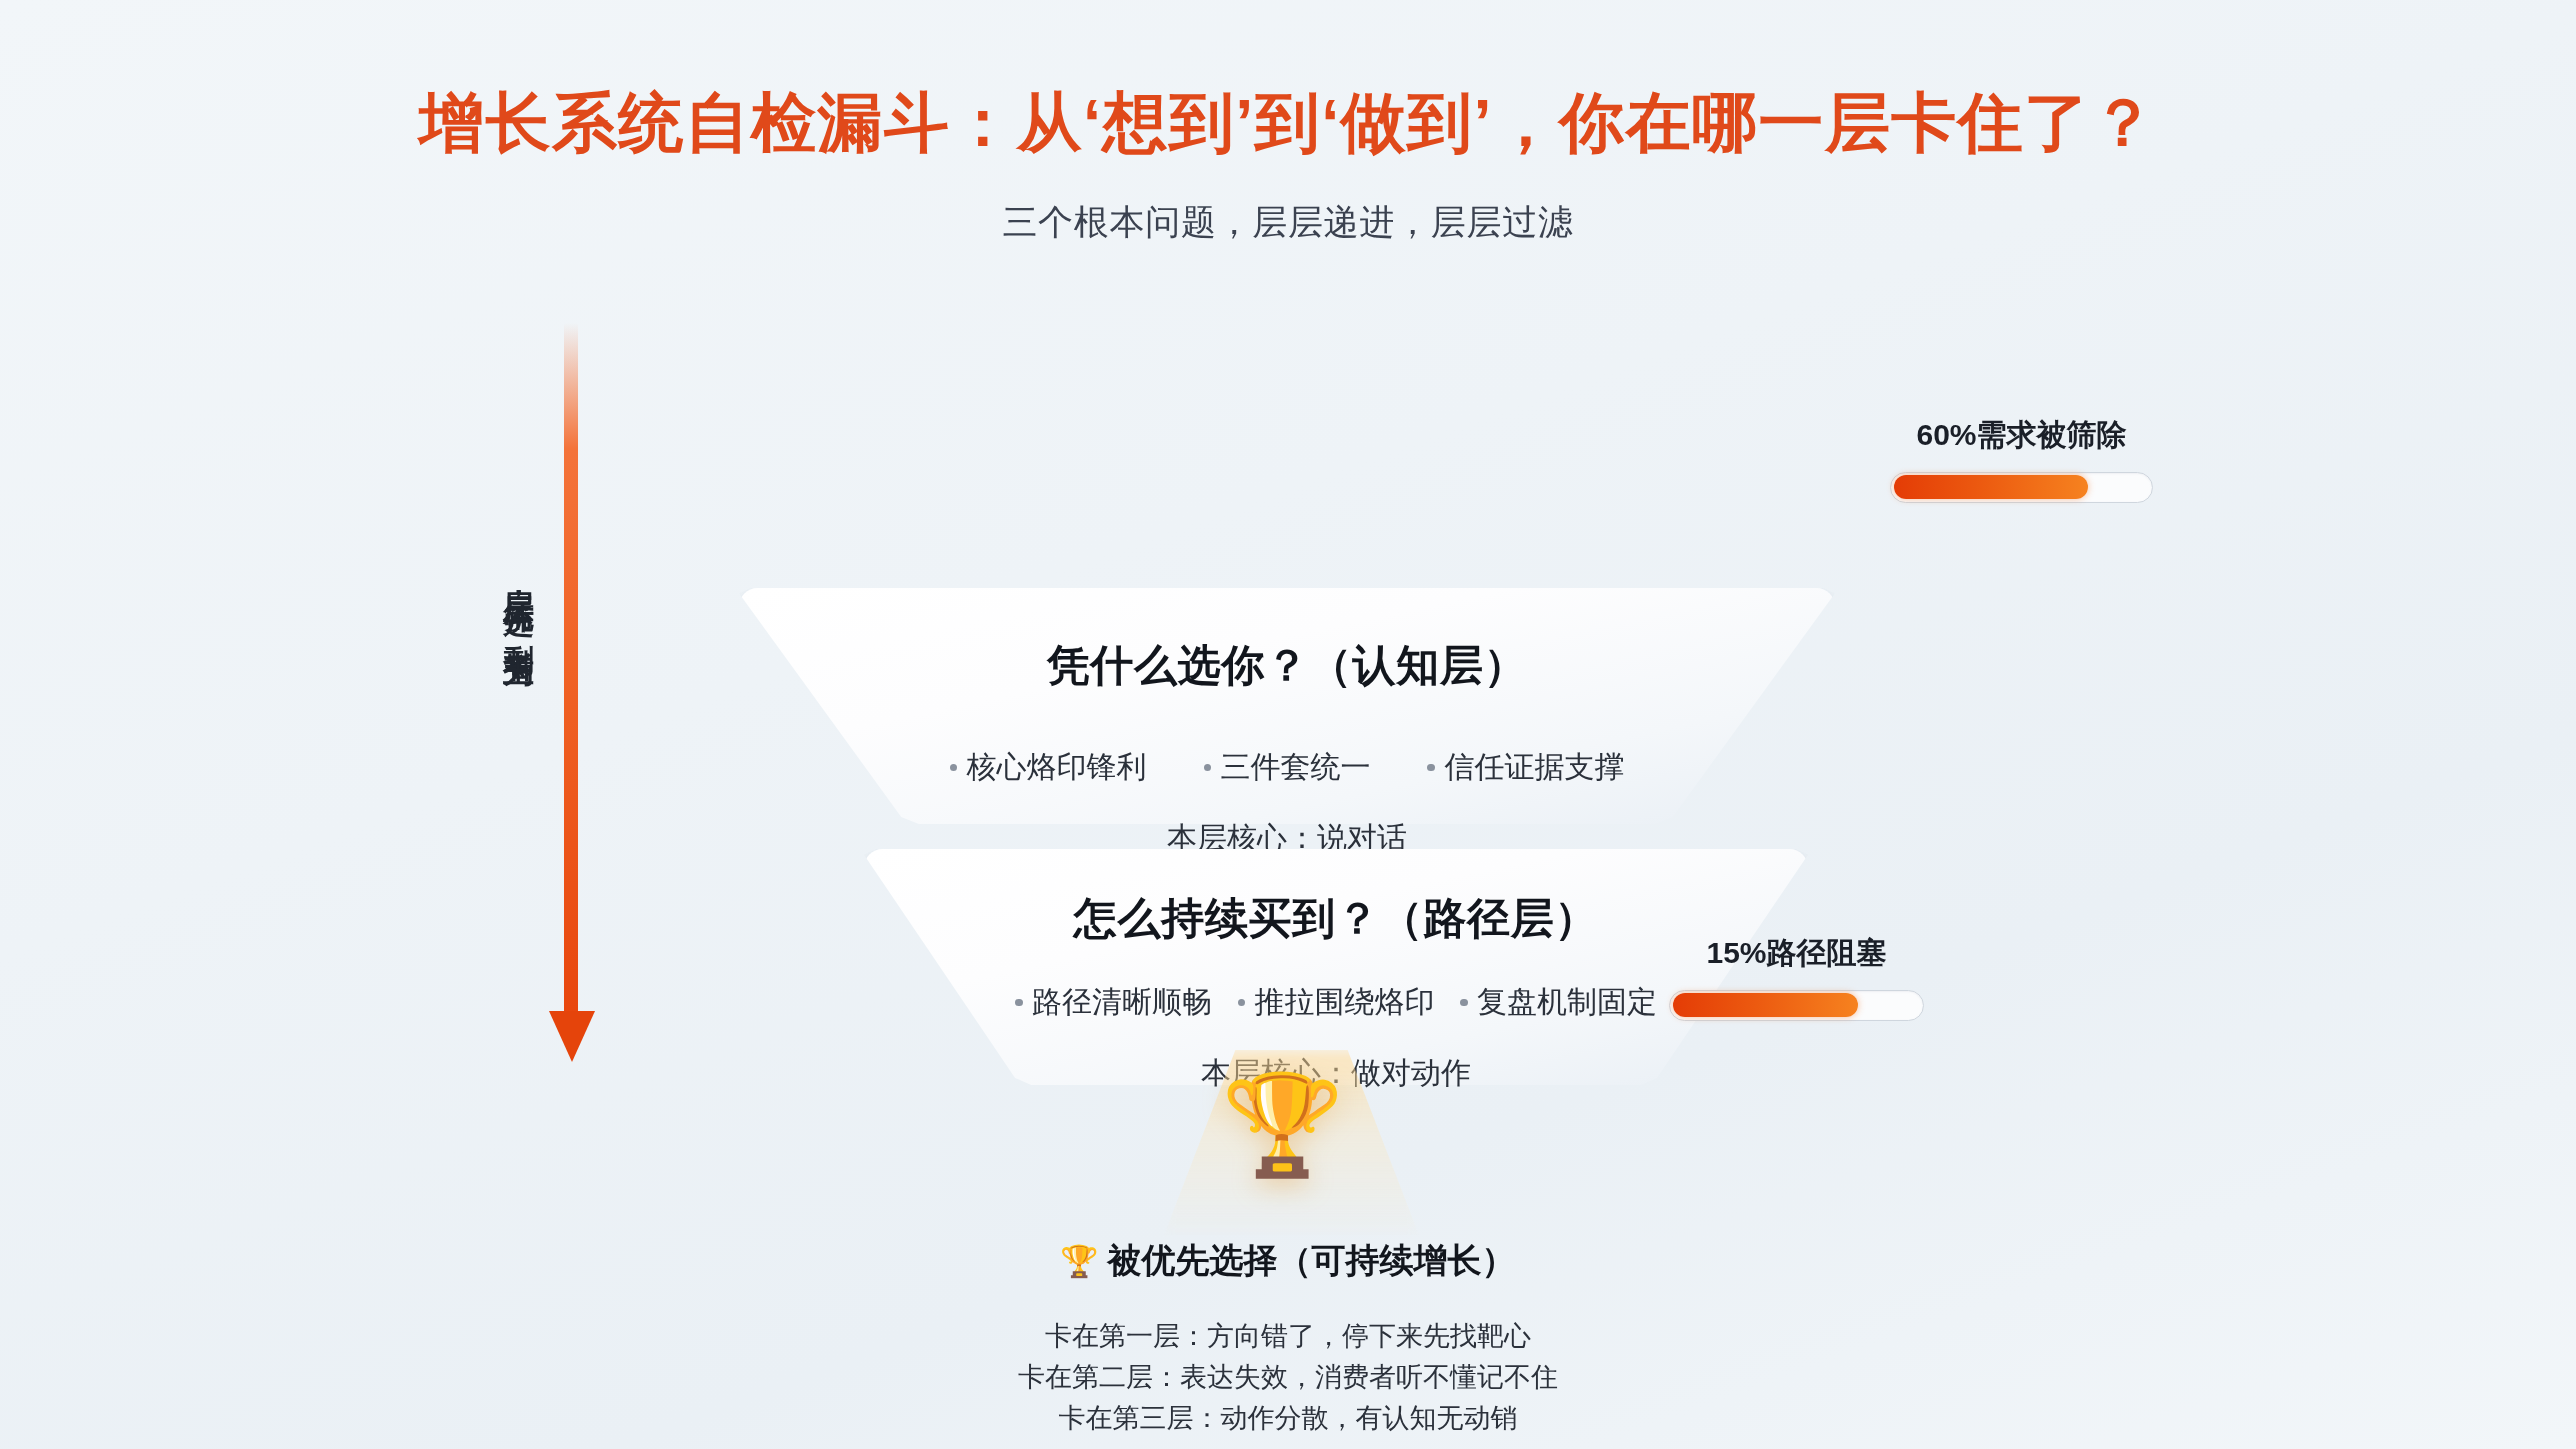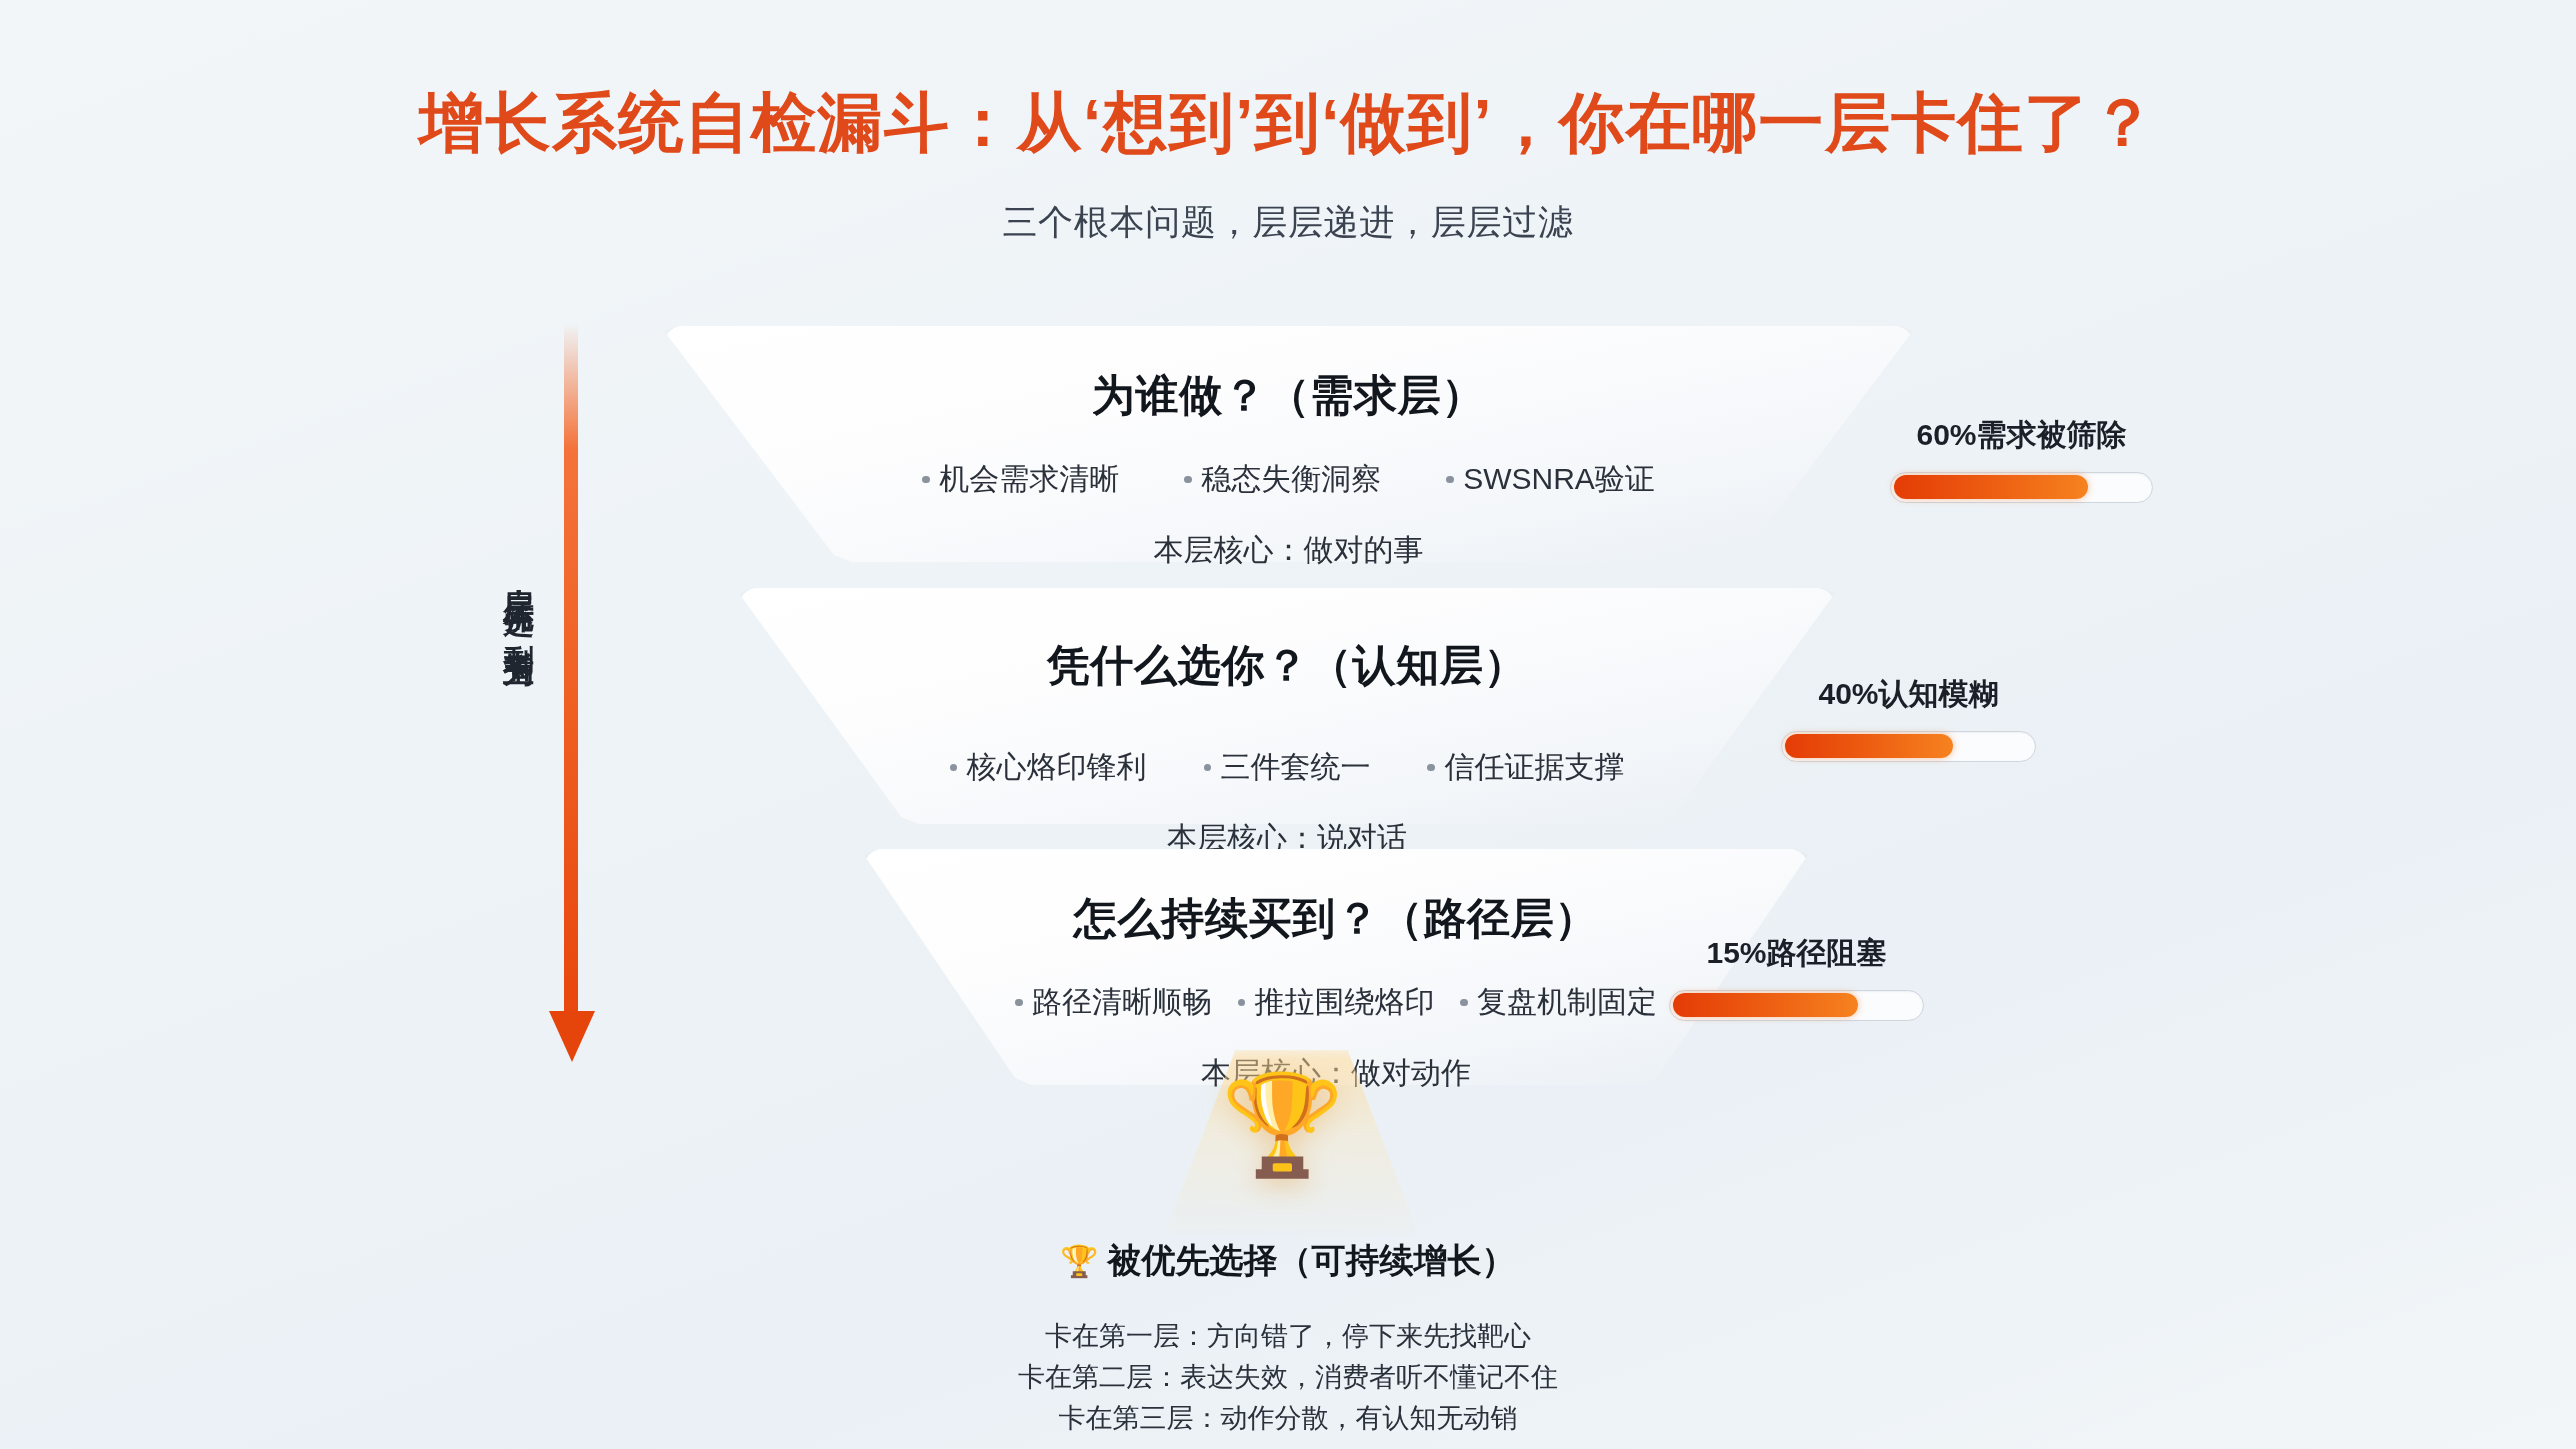--- a/index.html
+++ b/index.html
@@ -108,41 +108,20 @@
 
   <div class="title">增长系统自检漏斗：从‘想到’到‘做到’，你在哪一层卡住了？</div>
   <div class="subtitle">三个根本问题，层层递进，层层过滤</div>
 
   <div class="arrow-wrap">
     <div class="arrow-shaft"></div>
     <div class="arrow-head"></div>
   </div>
   <div class="vert-caption">层层筛选，剩者为王</div>
 
-  <div class="funnel-layer lay1" style="left:664px;top:326px;width:1249px;height:236px;">
-    <div class="funnel-shape"></div>
-    <div class="funnel-content">
-      <div class="layer-title" style="margin-top:41px;">为谁做？（需求层）</div>
-      <div class="layer-items" style="margin-top:34px;gap:65px;">
-        <span class="layer-item">
-            <i class="dot"></i>
-            <span>机会需求清晰</span>
-          </span>
-        <span class="layer-item">
-            <i class="dot"></i>
-            <span>稳态失衡洞察</span>
-          </span>
-        <span class="layer-item">
-            <i class="dot"></i>
-            <span>SWSNRA验证</span>
-          </span>
-      </div>
-      <div class="layer-core" style="margin-top:30px;">本层核心：做对的事</div>
-    </div>
-  </div>
 
   <div class="funnel-layer lay2" style="left:739px;top:588px;width:1096px;height:236px;">
     <div class="funnel-shape"></div>
     <div class="funnel-content">
       <div class="layer-title" style="margin-top:49px;">凭什么选你？（认知层）</div>
       <div class="layer-items" style="margin-top:52px;gap:57px;">
         <span class="layer-item">
             <i class="dot"></i>
             <span>核心烙印锋利</span>
           </span>
@@ -181,26 +160,20 @@
     </div>
   </div>
 
   <div class="stat" style="left:1890px;top:415px;width:263px;">
     <div class="stat-label">60%需求被筛除</div>
     <div class="bar-track">
       <div class="bar-fill" style="width:76%;"></div>
     </div>
   </div>
 
-  <div class="stat" style="left:1781px;top:674px;width:255px;">
-    <div class="stat-label">40%认知模糊</div>
-    <div class="bar-track">
-      <div class="bar-fill" style="width:68%;"></div>
-    </div>
-  </div>
 
   <div class="stat" style="left:1669px;top:933px;width:255px;">
     <div class="stat-label">15%路径阻塞</div>
     <div class="bar-track">
       <div class="bar-fill" style="width:75%;"></div>
     </div>
   </div>
 
   <div class="glow"></div>
   <div class="trophy-big">🏆</div>

